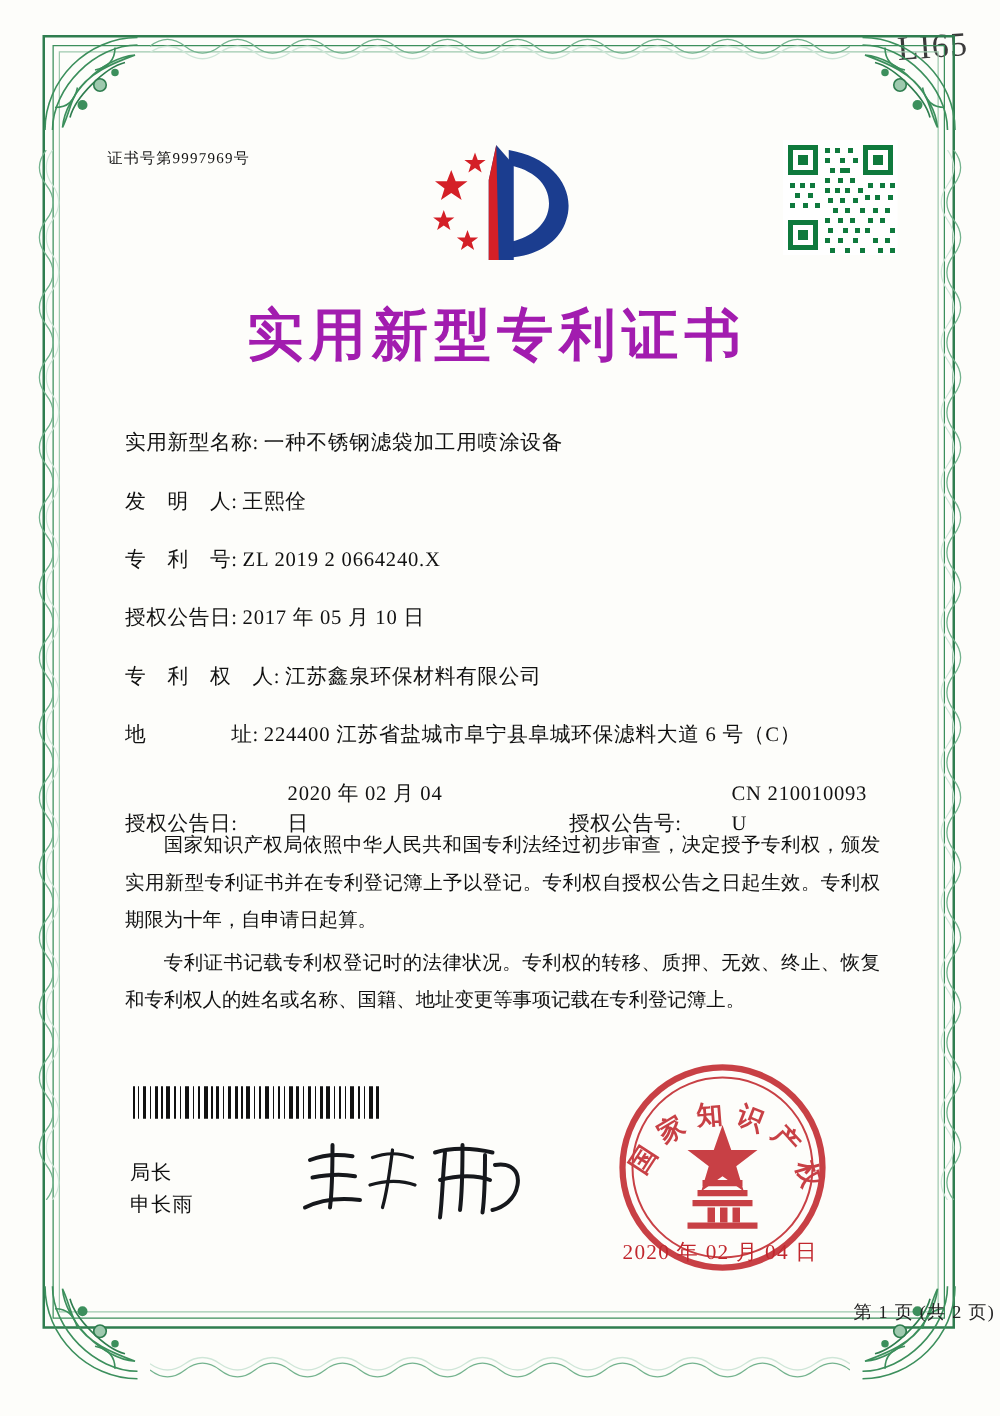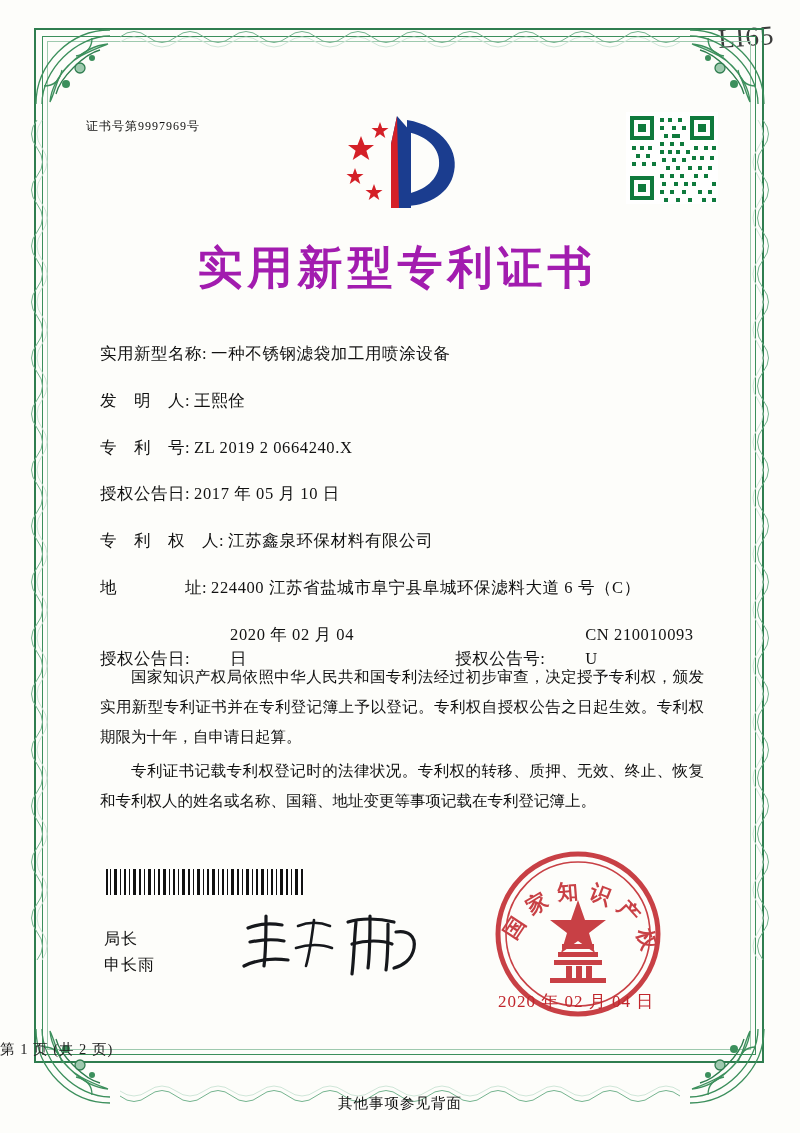--- a/index.html
+++ b/index.html
@@ -212,21 +212,21 @@
     letter-spacing: 1px;
     font-family: "Liberation Serif", serif;
   }
 
   
   .page-footer {
     position: absolute;
     left: 0;
     right: 4px;
     top: 1040px;
-    text-align: left;
+    text-align: right;
     font-size: 14.5px;
     color: #222;
     letter-spacing: 1px;
   }
   .back-note {
     position: absolute;
     left: 0;
     right: 0;
     top: 1094px;
     text-align: center;
@@ -571,15 +571,14 @@
         </defs>
         <text font-family="'Liberation Serif', serif" font-size="21" font-weight="bold" fill="#c1272d" letter-spacing="9">
           <textPath href="#sealArcTop" startOffset="4%">国家知识产权局</textPath>
         </text>
       </g>
     </svg>
   </div>
   <div class="seal-date">2020 年 02 月 04 日</div>
 
   <div class="page-footer">第 1 页 (共 2 页)</div>
-  <div class="back-note">其他事项参见背面</div>
 
 </div>
 
 </body></html>

